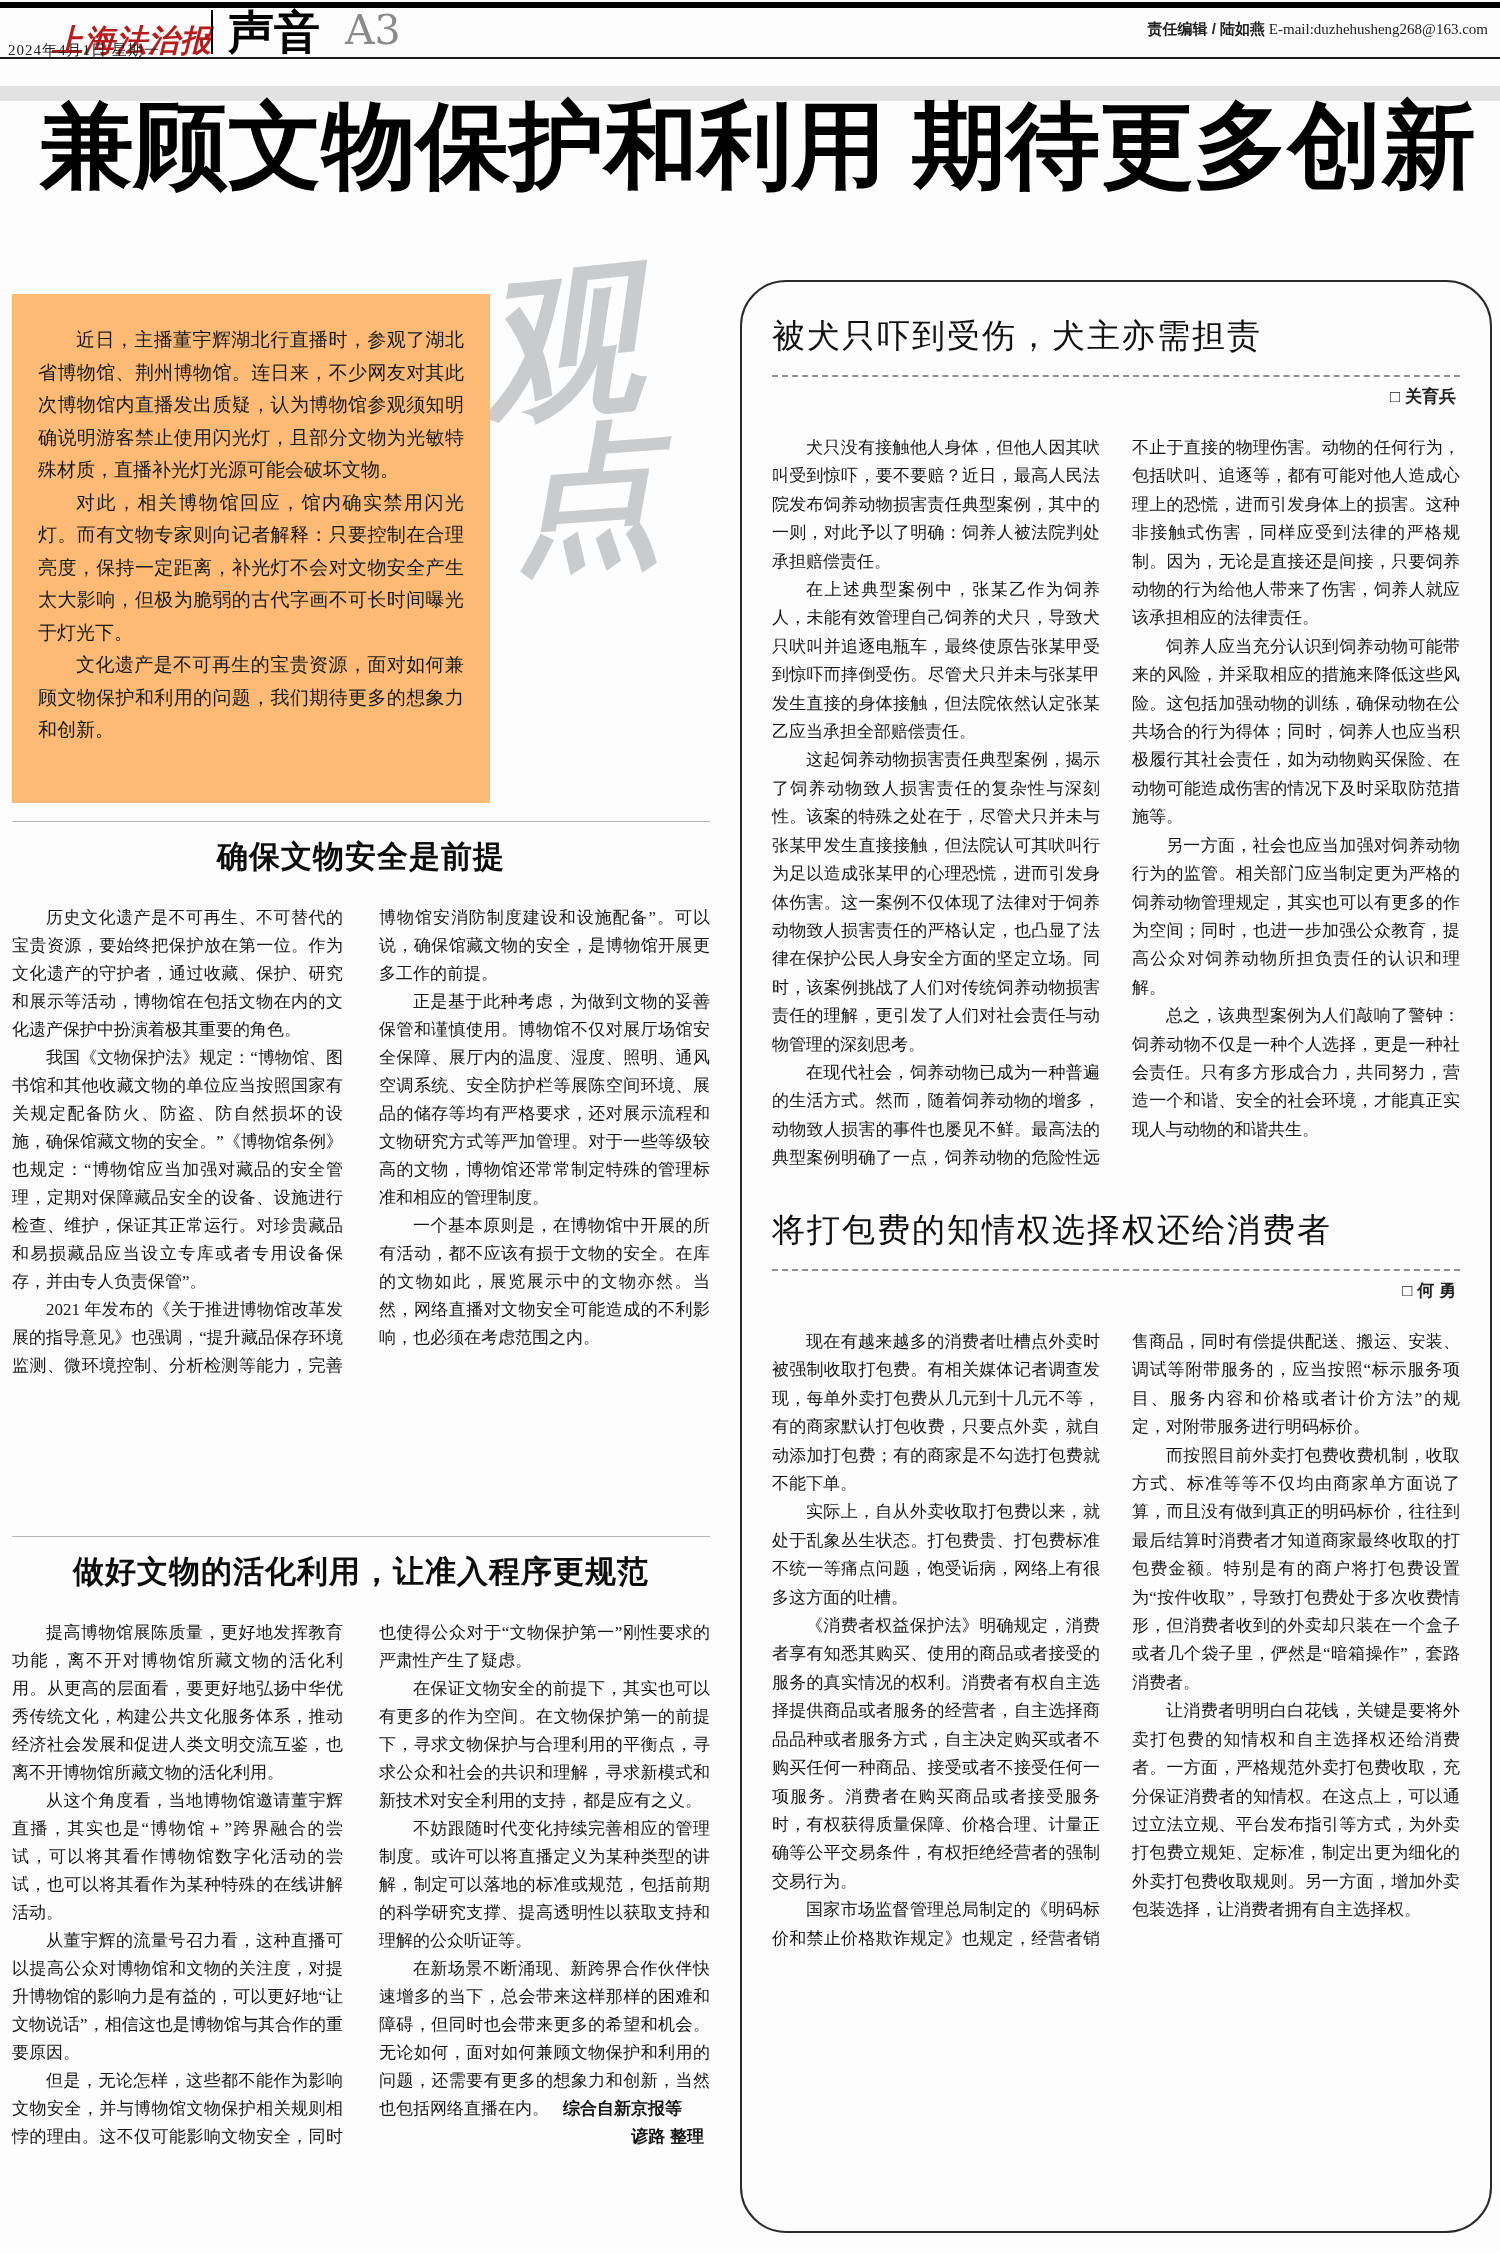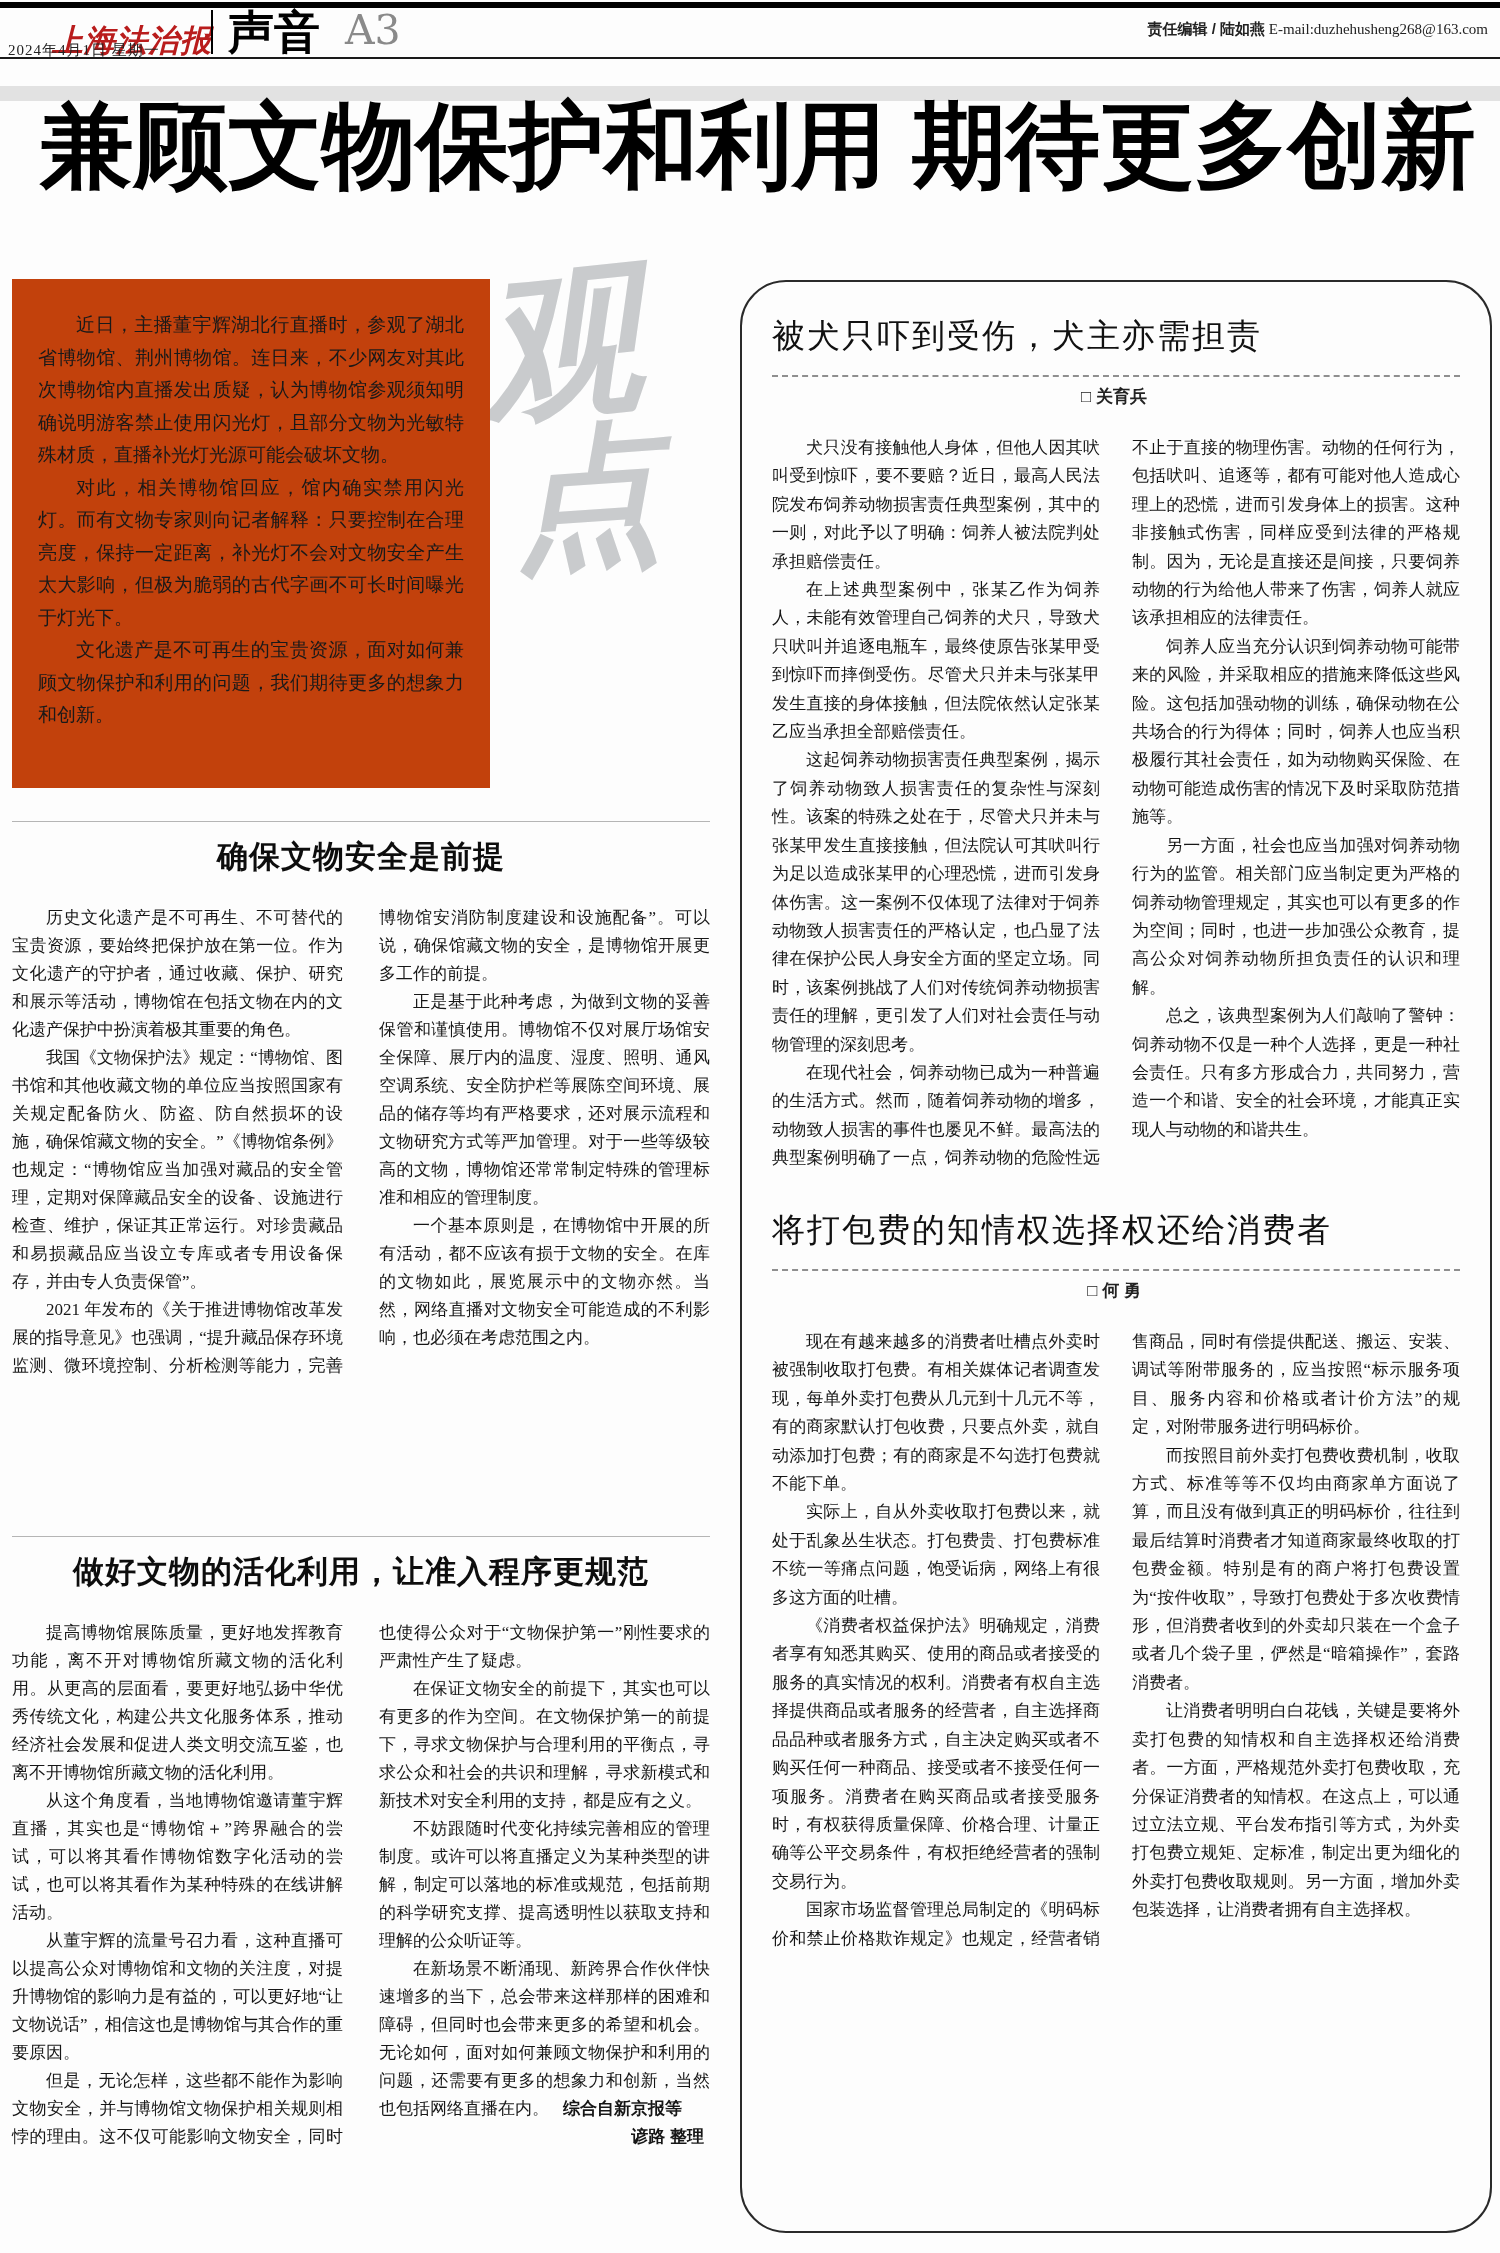--- a/index.html
+++ b/index.html
@@ -20,21 +20,21 @@
     font-size:41px;color:#8a8a8a;}
   .editor-box{position:absolute;right:12px;top:20px;font-size:15px;color:#222;}
   .editor-box .lbl{font-family:"Liberation Sans","DejaVu Sans",sans-serif;font-weight:700;}
   .hdr-rule{position:absolute;top:57px;left:0;width:1500px;height:2px;background:#1a1a1a;}
   .gray-band{position:absolute;top:86px;left:0;width:1500px;height:15px;background:#e2e2e2;}
   
   .headline{position:absolute;top:99px;left:0;width:1500px;text-align:center;white-space:nowrap;
     font-family:"Liberation Sans","DejaVu Sans",sans-serif;font-weight:900;font-size:94px;
     line-height:94px;color:#000;letter-spacing:0px;padding-left:8px;}
   
-  .intro-box{position:absolute;left:12px;top:279px;width:478px;height:509px;background:#c2410c;
+  .intro-box{position:absolute;left:12px;top:294px;width:478px;height:509px;background:#fdba74;
     box-sizing:border-box;padding:30px 26px 0 26px;font-size:19px;line-height:32.5px;
     text-align:justify;color:#191919;}
   .intro-box p{margin:0;text-indent:2em;}
   .watermark{position:absolute;font-family:"DejaVu Serif",serif;font-style:italic;font-weight:700;
     color:#c9cbcd;z-index:0;}
   .wm-top{left:480px;top:238px;font-size:160px;transform:rotate(-6deg);}
   .wm-bottom{left:512px;top:398px;font-size:150px;transform:rotate(-4deg);}
   .sec{position:absolute;left:12px;width:698px;}
   .sec-rule{border-top:1px solid #b5b5b5;margin:0 0 14px 0;}
   .sec-title{font-family:"Liberation Sans","DejaVu Sans",sans-serif;font-weight:700;
@@ -48,21 +48,21 @@
   .inline-src{font-family:"Liberation Sans","DejaVu Sans",sans-serif;font-weight:700;padding-left:14px;}
   .byline{text-align:right;font-family:"Liberation Sans","DejaVu Sans",sans-serif;
     font-weight:700;text-indent:0 !important;padding-right:6px;}
   
   .right-box{position:absolute;left:740px;top:280px;width:752px;height:1953px;
     border:2px solid #2a2a2a;border-radius:46px;box-sizing:border-box;
     padding:22px 30px 8px 30px;background:#fdfdfd;overflow:hidden;z-index:2;}
   .art-title{font-family:"Liberation Sans","DejaVu Sans",sans-serif;font-weight:400;
     font-size:33px;color:#111;letter-spacing:2px;margin:10px 0 0 0;}
   .dash-rule{border:none;border-top:2px dashed #8f8f8f;margin:16px 0 8px 0;}
-  .art-author{text-align:center;font-family:"Liberation Sans","DejaVu Sans",sans-serif;
+  .art-author{text-align:right;font-family:"Liberation Sans","DejaVu Sans",sans-serif;
     font-weight:700;font-size:17px;color:#222;margin:0 4px 26px 0;}
   .art-cols{column-count:2;column-gap:32px;font-size:17px;line-height:28.4px;
     text-align:justify;color:#161616;}
   .art-cols p{margin:0;text-indent:2em;}
   .art1-cols{height:740px;}
   .art2-cols{height:880px;}
   .art2{margin-top:34px;}
 </style>
 </head>
 <body>

